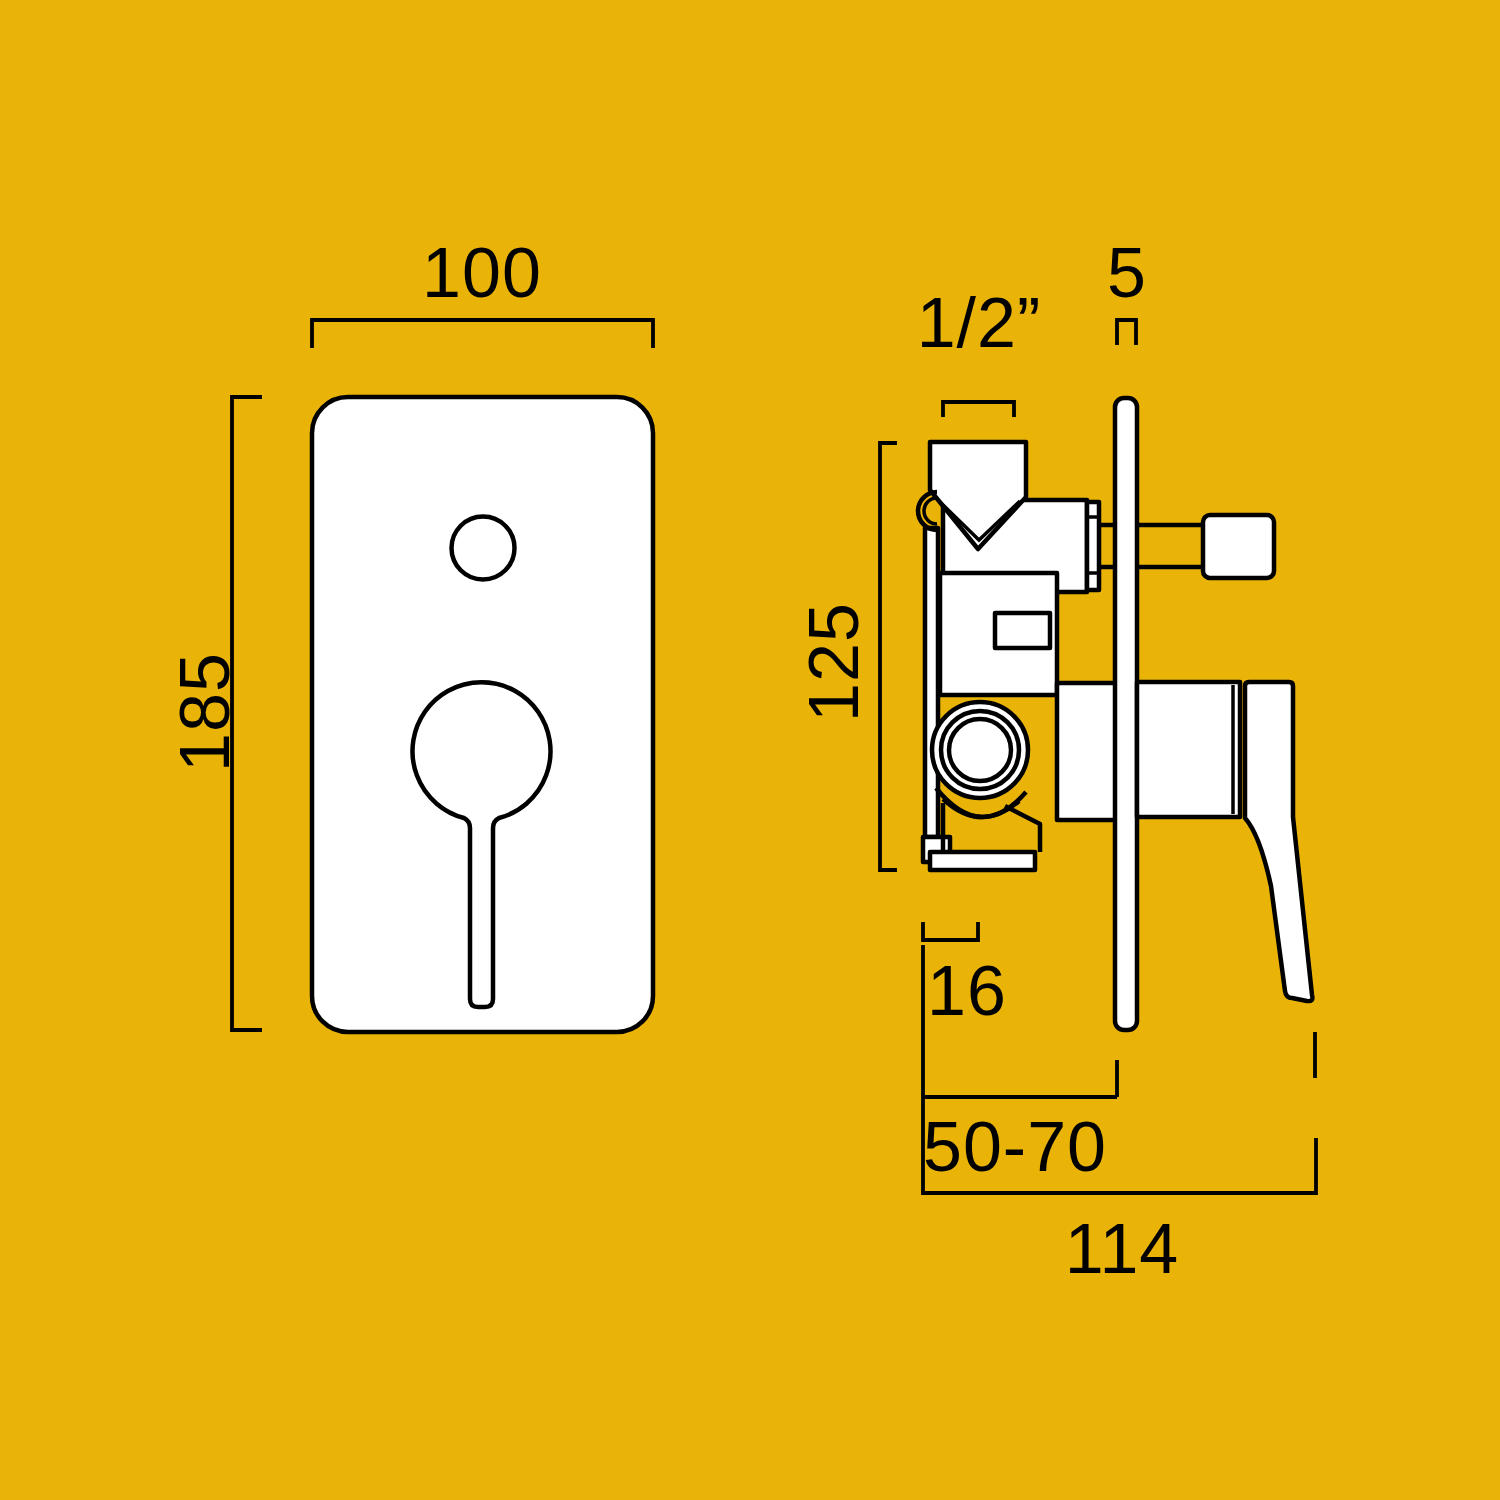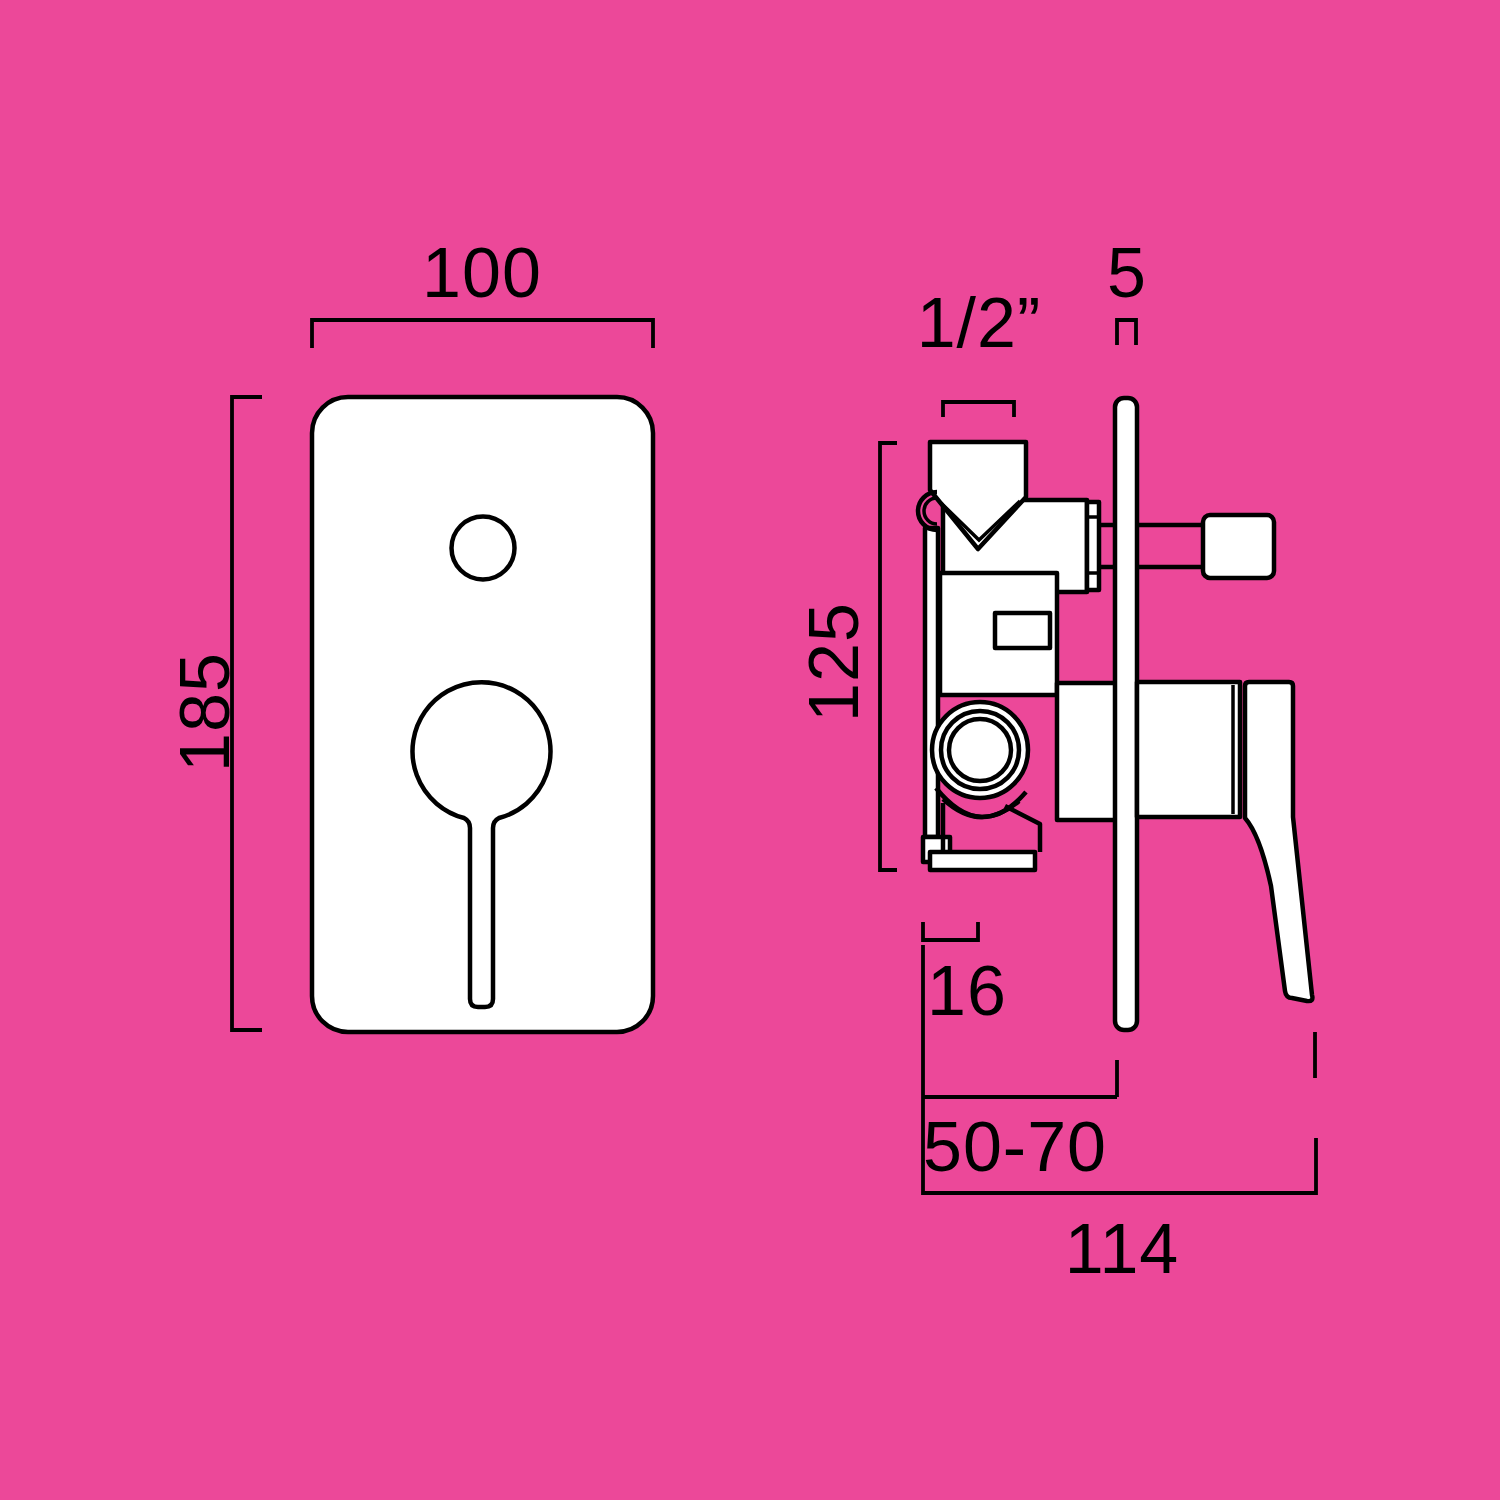--- a/index.html
+++ b/index.html
@@ -4,21 +4,21 @@
 <style>
   html, body {
     margin: 0;
     padding: 0;
     background: #ffffff;
   }
   .canvas {
     position: relative;
     width: 1500px;
     height: 1500px;
-    background: #ec4899;
+    background: #eab308;
     overflow: hidden;
   }
   svg.drawing {
     position: absolute;
     left: 0;
     top: 0;
     width: 1500px;
     height: 1500px;
   }
   .part {

